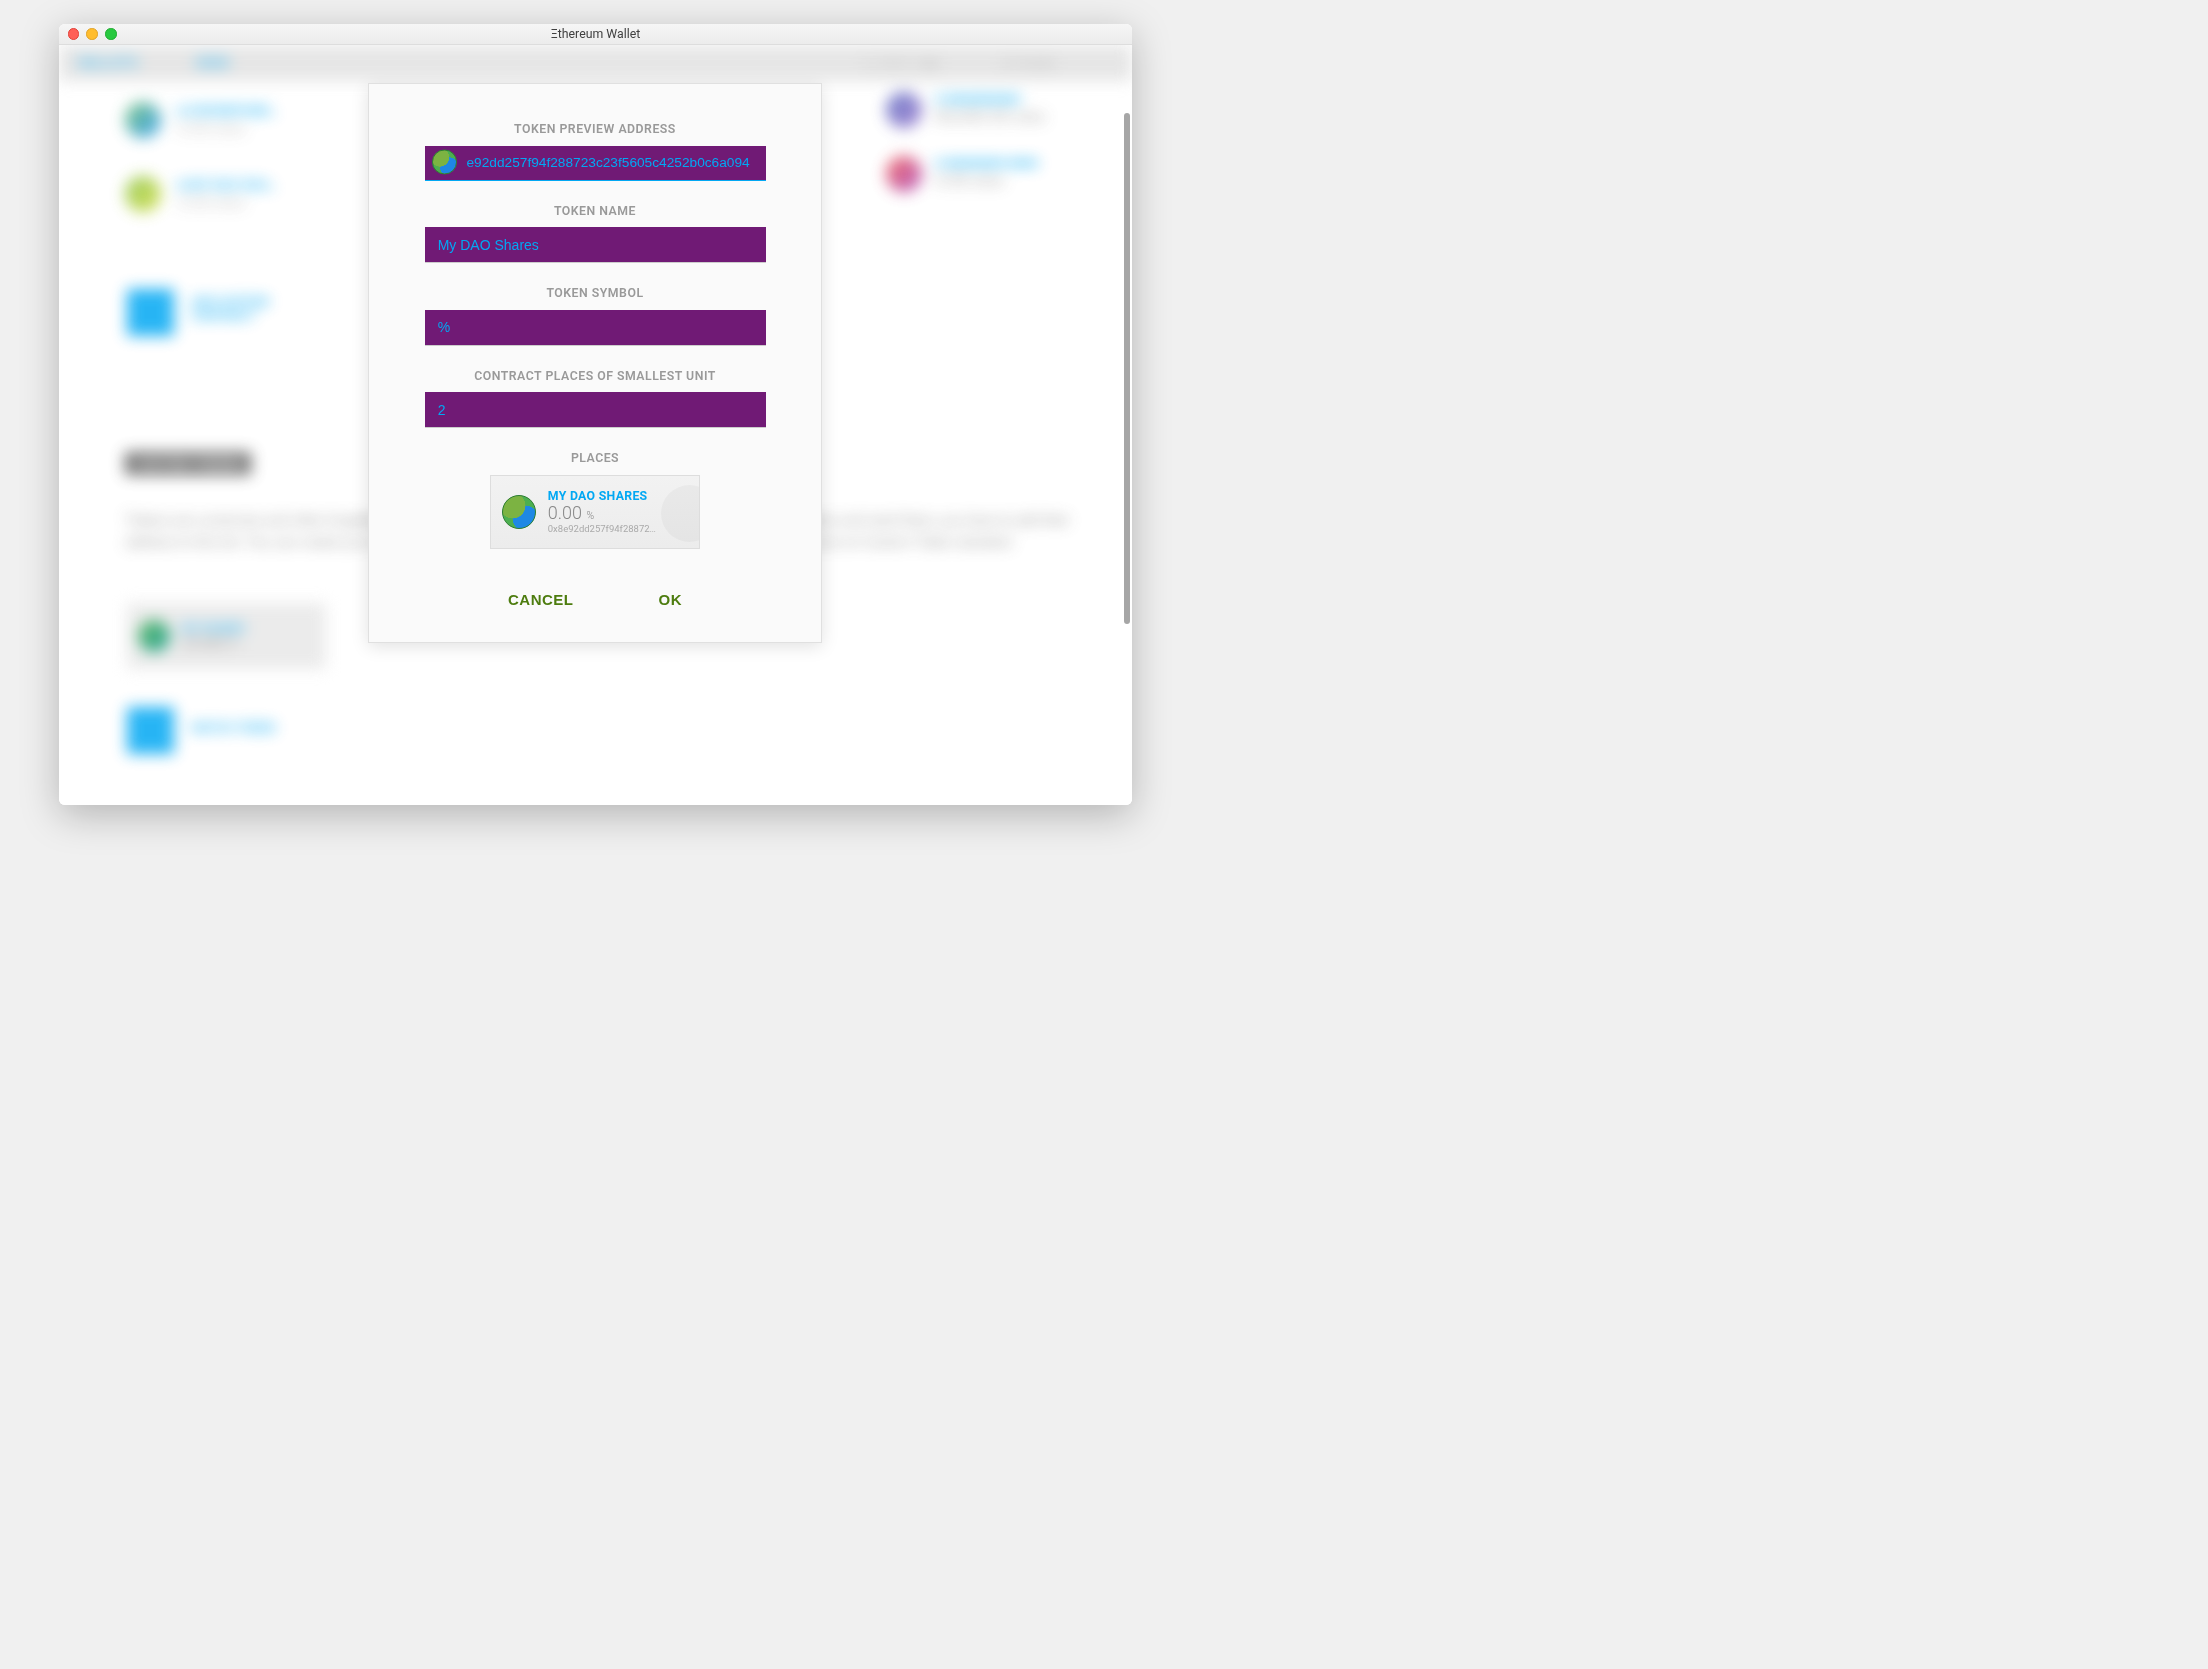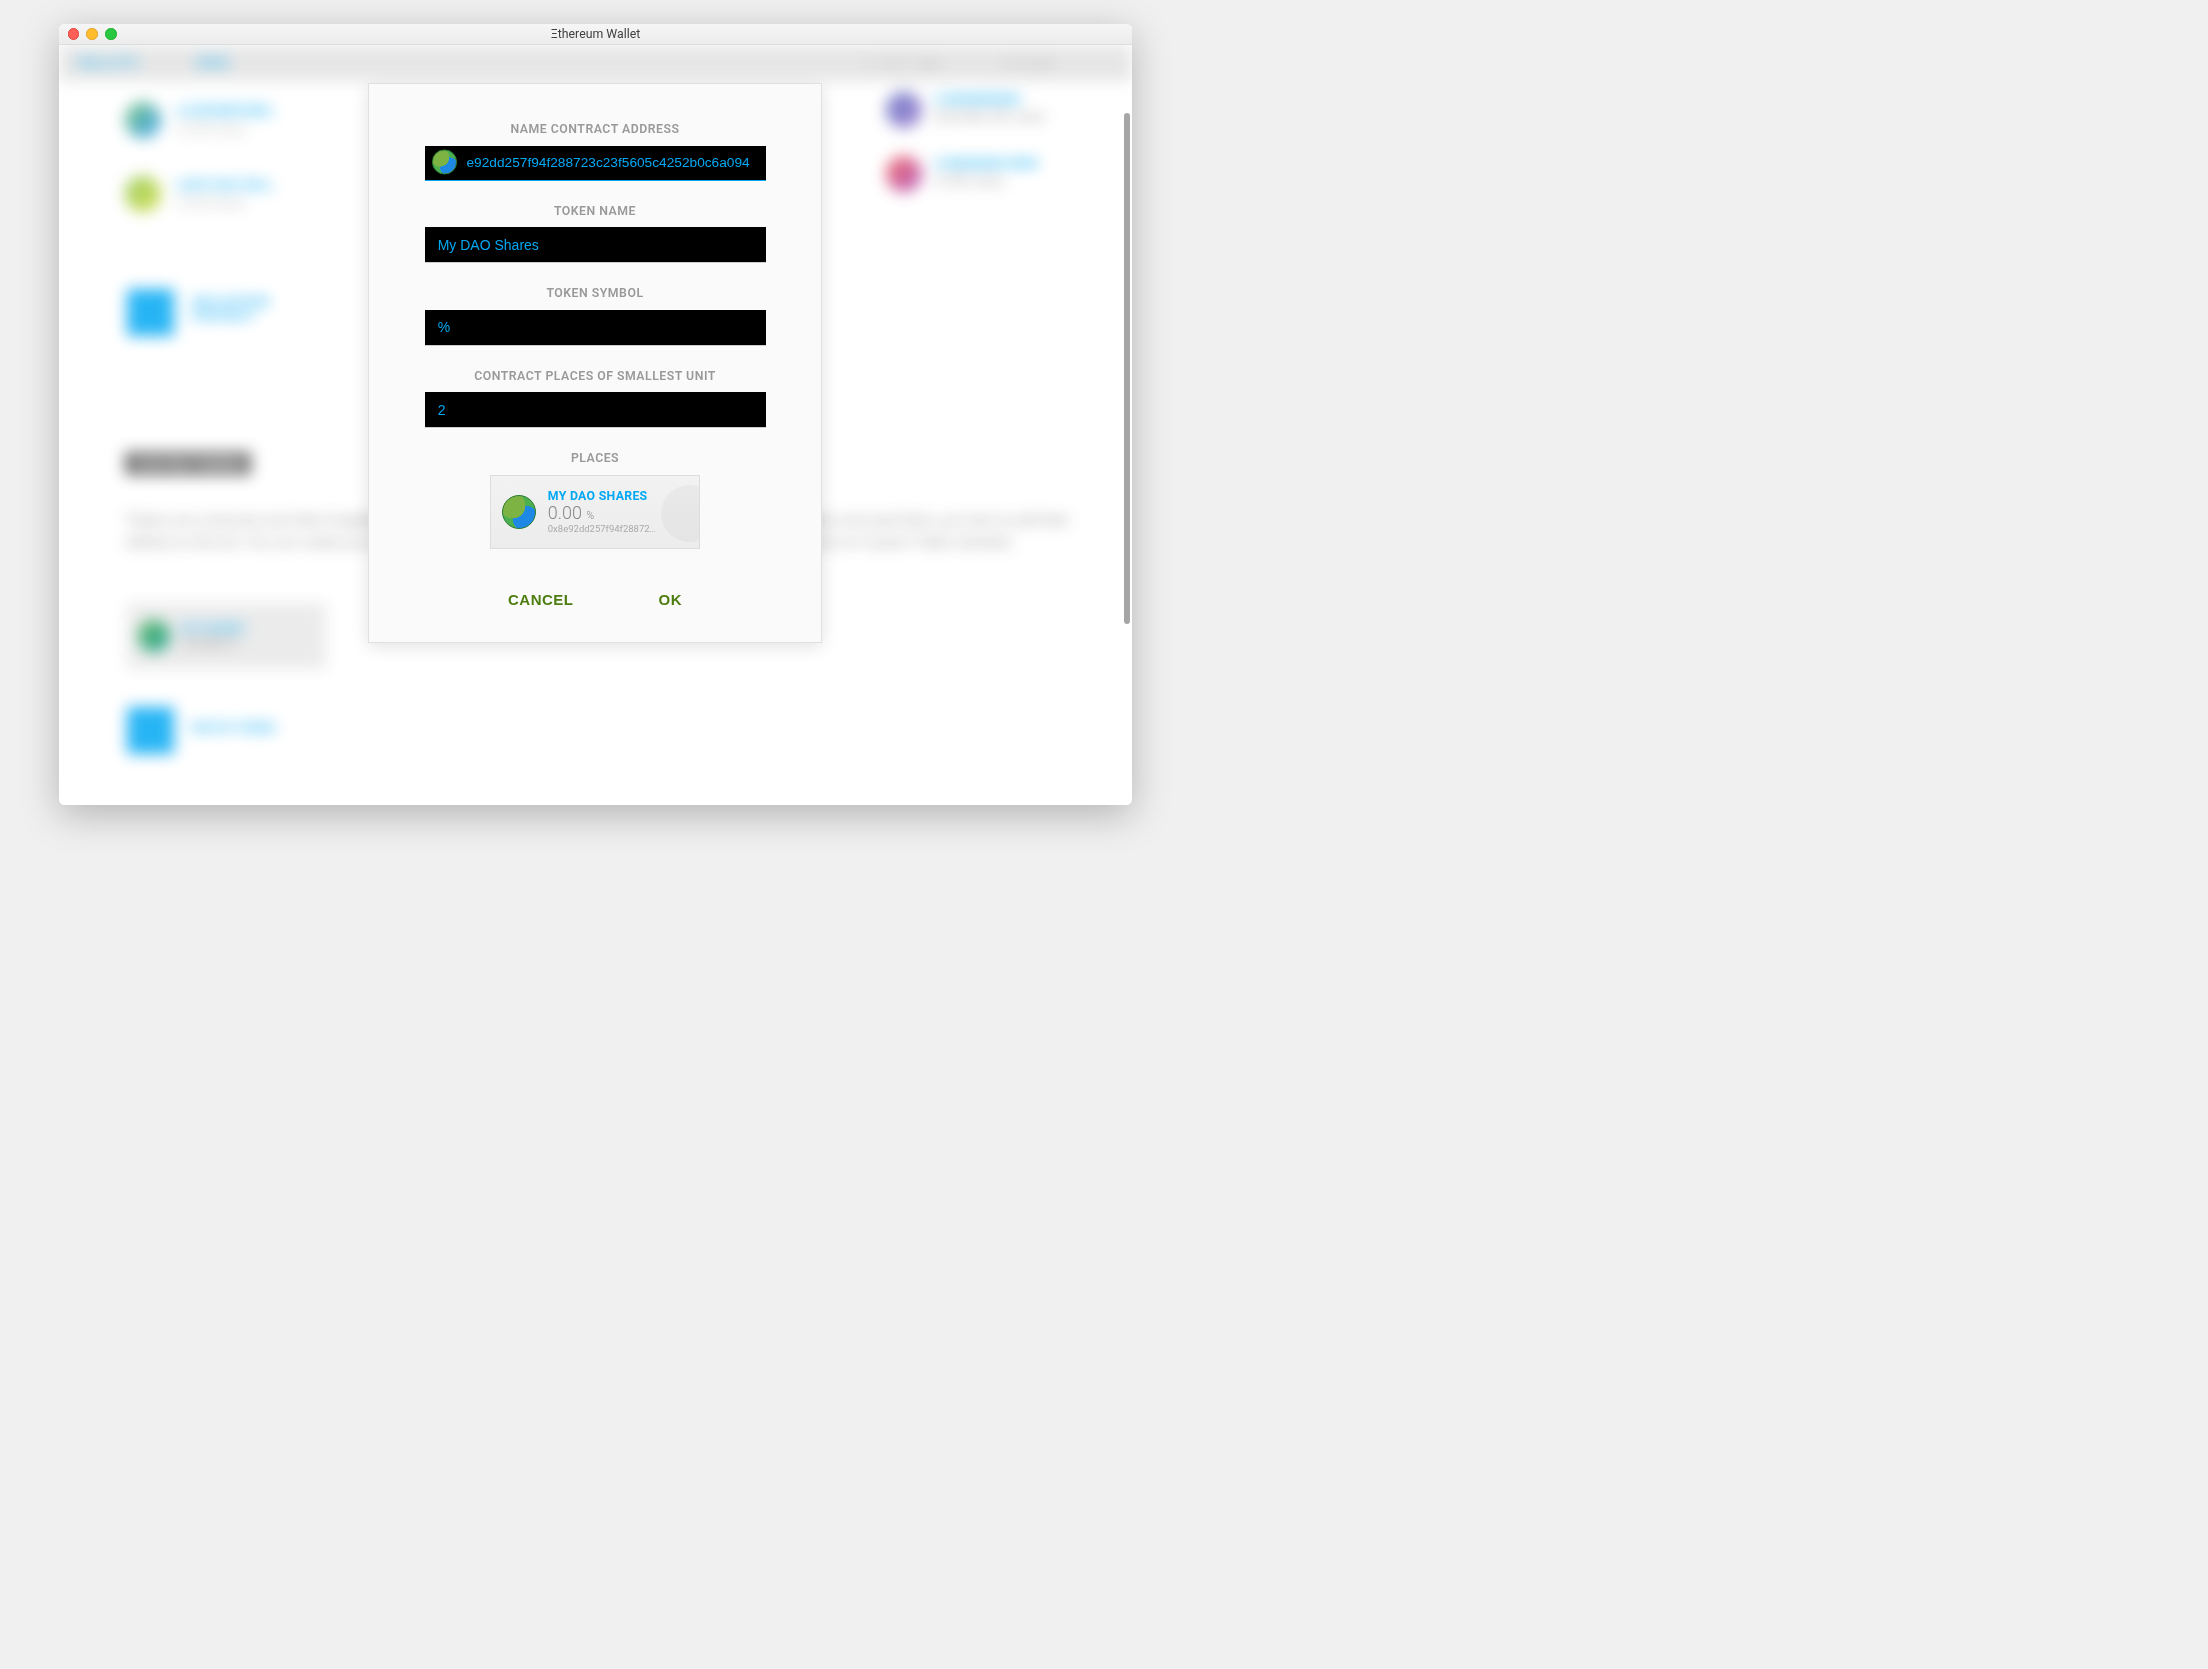--- a/index.html
+++ b/index.html
@@ -172,21 +172,21 @@
       letter-spacing: 0.5px;
       margin-bottom: 9.5px;
     }
     .input-wrap {
       width: 341px;
       margin: 0 auto 23px;
       position: relative;
     }
     .input-underline {
       width: 100%;
-      background: #000000;
+      background: #701a75;
       border: none;
       border-bottom: 1.9px solid #ccc;
       padding: 9.5px 13.2px;
       font-size: 14px;
       color: #02a8f3;
       font-weight: 500;
       outline: none;
     }
     .input-address {
       border-bottom-color: #02a8f3;
@@ -336,21 +336,21 @@
           </div>
         </div>
       <div class="bg-btn" style="top:662px;"></div>
       <div class="bg-btn-label" style="top:676px;">WATCH TOKEN</div>
     </div>
 
     <div class="scrollbar-thumb"></div>
 
     <div class="modal">
 
-      <div class="field-label">NAME CONTRACT ADDRESS</div>
+      <div class="field-label">TOKEN PREVIEW ADDRESS</div>
       <div class="input-wrap">
         <span class="addr-icon"></span>
         <input class="input-underline input-address" type="text" value="e92dd257f94f288723c23f5605c4252b0c6a094" style="">
       </div>
 
       <div class="field-label">TOKEN NAME</div>
       <div class="input-wrap">
         <input class="input-underline" type="text" value="My DAO Shares" style="">
       </div>
 

